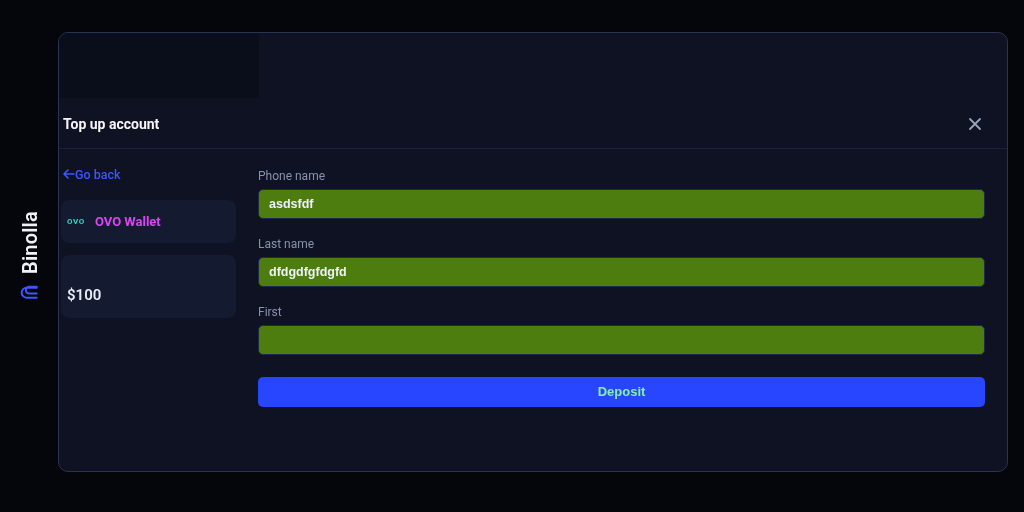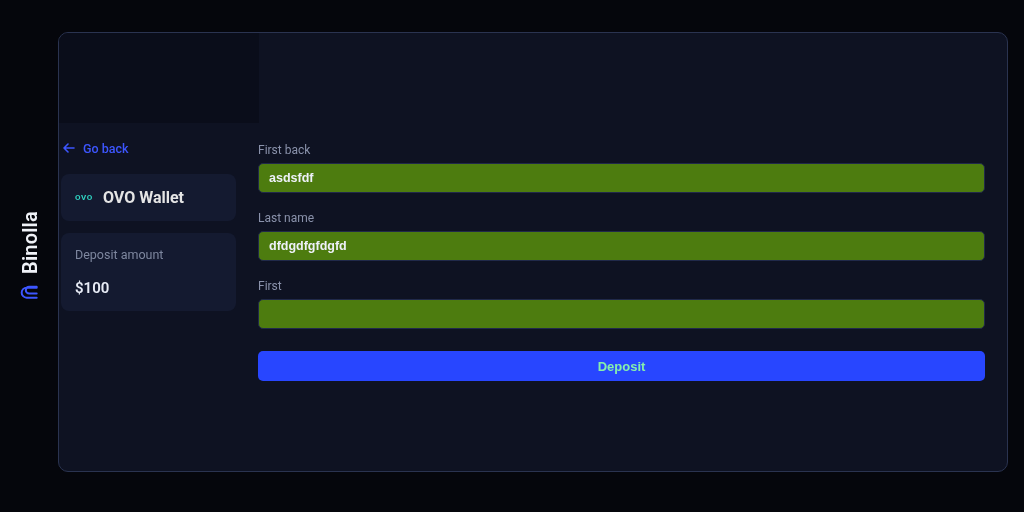--- a/index.html
+++ b/index.html
@@ -76,47 +76,47 @@
     flex-direction: column;
     gap: 12px;
     padding-right: 22px;
   }
   .go-back {
     color: #3d56ff;
     font-size: 12.5px;
     font-weight: 500;
     display: inline-flex;
     align-items: center;
-    gap: 8px;
+    gap: 0;
     cursor: pointer;
     padding: 0 2px 6px 2px;
   }
   .arrow-left {
     display:inline-block;
   }
   .card {
     background: #141a30;
     border-radius: 8px;
-    padding: 14px 14px;
+    padding: 14px 6px;
   }
   .wallet-card {
     display: flex;
     align-items: center;
     gap: 10px;
   }
   .wallet-mark {
     color: #2fd6c4;
     font-size: 8px;
     font-weight: 700;
     letter-spacing: 0.6px;
   }
   .wallet-name {
-    font-size: 16px;
+    font-size: 13px;
     font-weight: 700;
-    color: #e5e5e5;
+    color: #d946ef;
   }
   .muted-label {
     color: #7e879f;
     font-size: 12.5px;
   }
   .amount-val {
     color: #e8ecf6;
     font-size: 15px;
     font-weight: 600;
     margin-top: 17px;
@@ -167,45 +167,52 @@
       <path d="M9 20 V11 a4 4 0 0 1 8 0 V20" stroke="#3d56ff" stroke-width="2.4" stroke-linecap="round"></path>
     </svg>
   </span>
   <span>Binolla</span>
 </div>
 
 <div class="modal">
   <div class="modal-left"></div>
 
   <div class="right-inner">
+    <div class="header-bar">
+      <div class="header-title">Top up account</div>
+      <div class="close-x">
+        <svg width="14" height="14" viewBox="0 0 14 14">
+            <path d="M2 2 L12 12 M12 2 L2 12" stroke="#9aa3bd" stroke-width="1.8" stroke-linecap="round"></path>
+          </svg>
+      </div>
+    </div>
 
     <div class="body-row">
       <div class="col-left">
         <div class="go-back">
           <span class="arrow-left">
             <svg width="12" height="10" viewBox="0 0 12 10">
                 <path d="M5 1 L1 5 L5 9 M1 5 H11" stroke="#3d56ff" stroke-width="1.6" fill="none" stroke-linecap="round" stroke-linejoin="round"></path>
               </svg>
           </span>
           <span>Go back</span>
         </div>
 
         <div class="card wallet-card">
           <span class="wallet-mark">OVO</span>
           <span class="wallet-name">OVO Wallet</span>
         </div>
 
         <div class="card">
-          <div class="muted-label">Deposit amount</div>
           <div class="amount-val">$100</div>
         </div>
       </div>
 
       <div class="col-form">
-        <div class="field-label">First back</div>
+        <div class="field-label">Phone name</div>
         <input class="text-input" type="text" value="asdsfdf" style="">
 
         <div class="field-label">Last name</div>
         <input class="text-input" type="text" value="dfdgdfgfdgfd" style="">
 
         <div class="field-label">First</div>
         <input class="text-input" type="text" value="" style="">
 
         <button class="deposit-btn">Deposit</button>
       </div>

